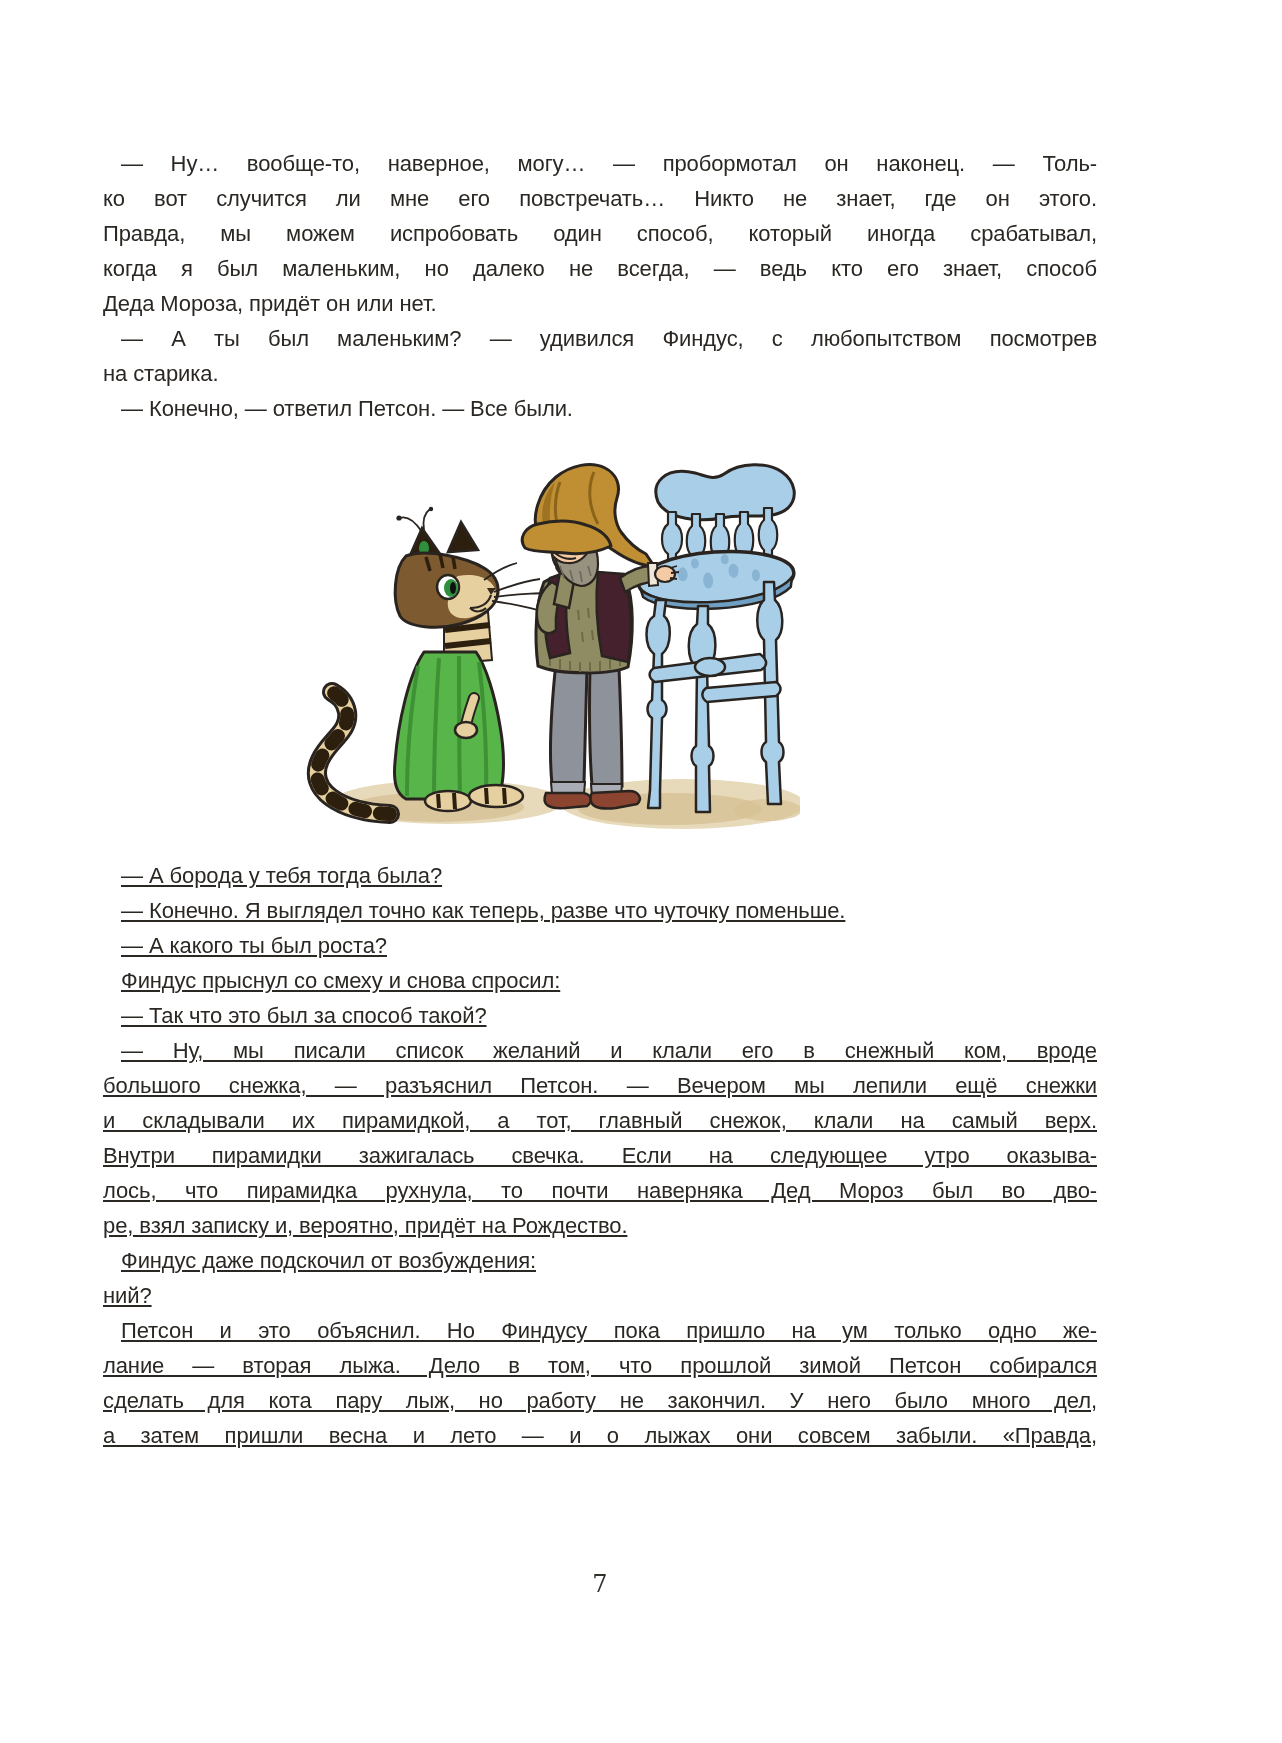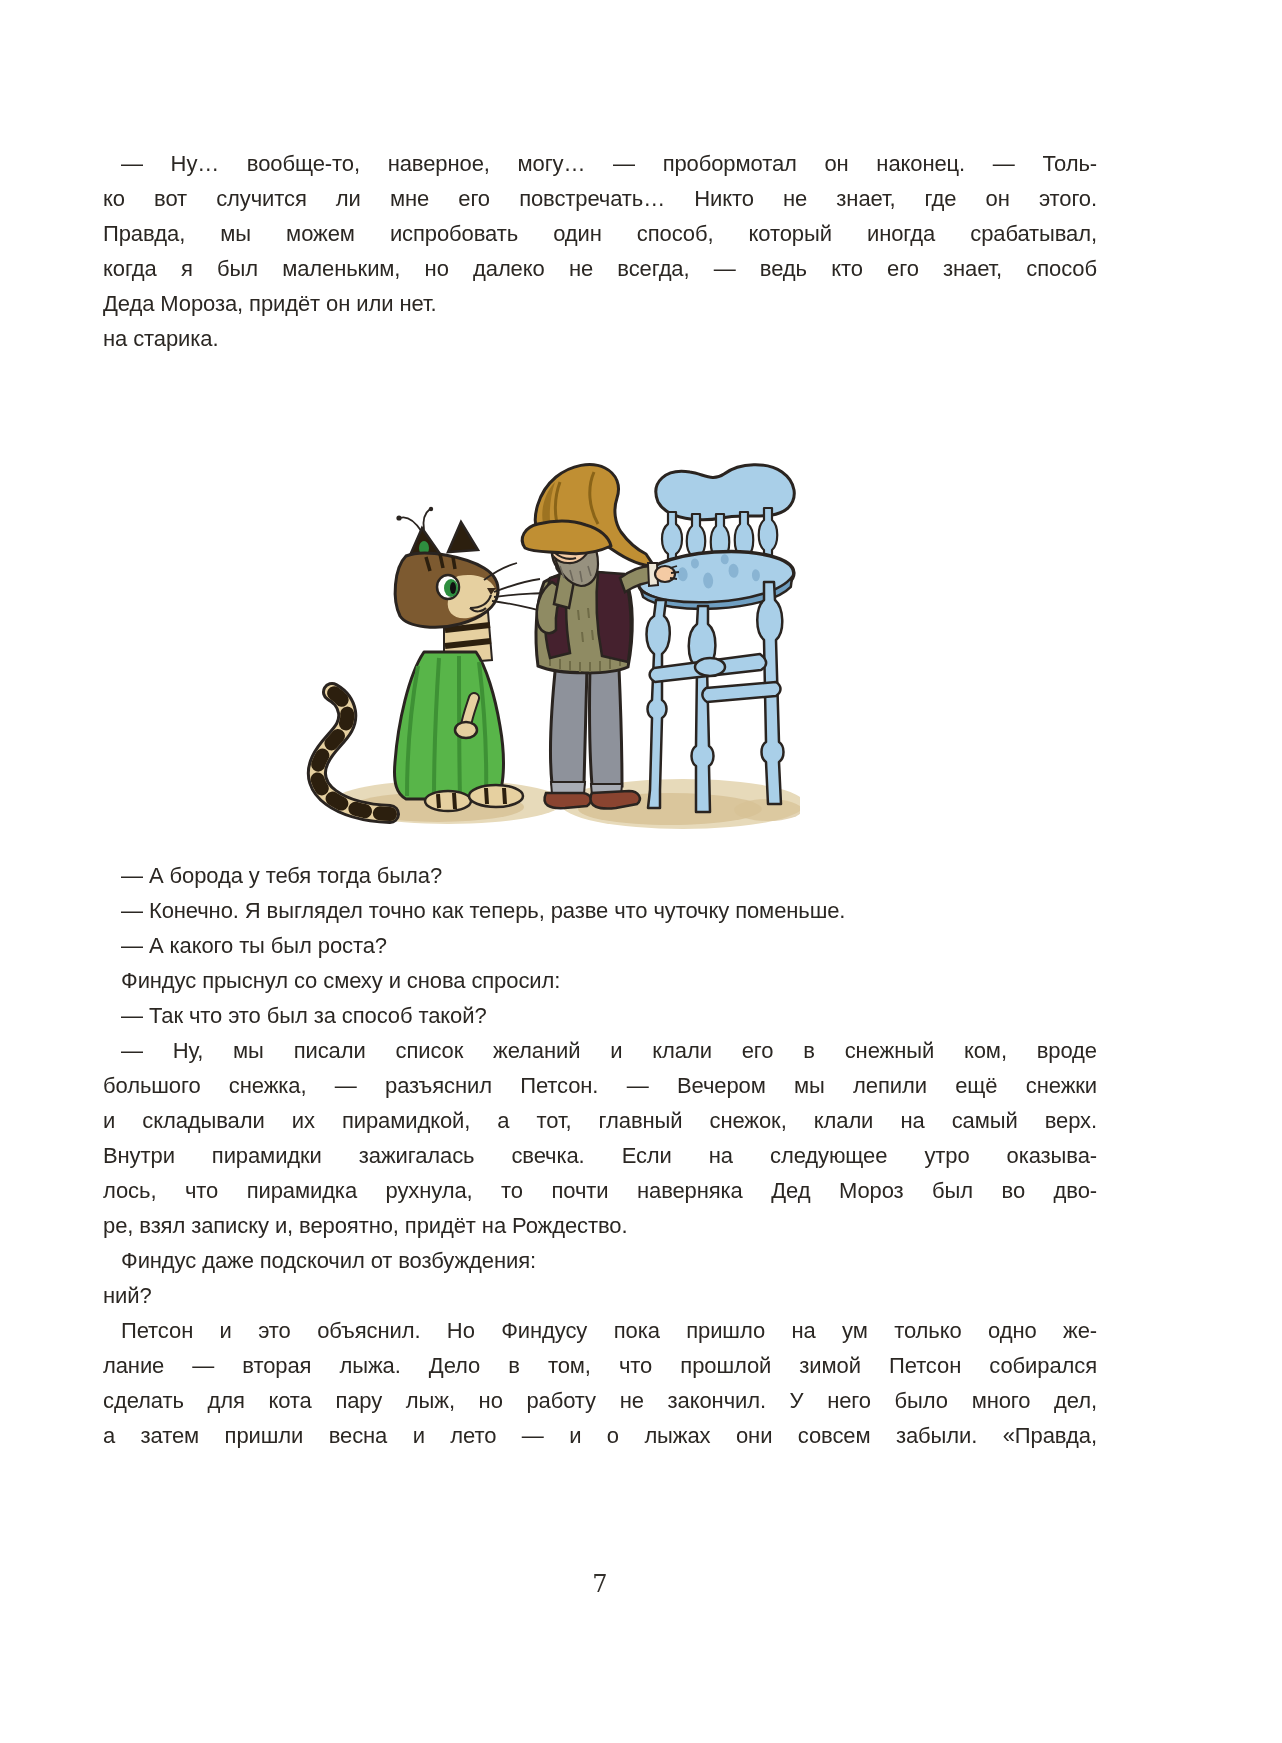--- a/index.html
+++ b/index.html
@@ -14,21 +14,21 @@
   }
   .text-block{
     position:absolute;
     left:103px;
     width:994px;
     font-size:22px;
     line-height:35px;
     letter-spacing:-0.1px;
   }
   .text-block.top{top:146px;}
-  .text-block.bottom{top:858px;}
+  .text-block.bottom{top:858px;text-decoration:underline;}
   .para{margin:0;padding:0;}
   .line{
     height:35px;
     white-space:nowrap;
     text-align:justify;
     text-align-last:justify;
   }
   .line.last{
     text-align:center;
     text-align-last:left;
@@ -56,21 +56,25 @@
 
   <div class="text-block top">
       <div class="para">
         <div class="line indent">— Ну… вообще-то, наверное, могу… — пробормотал он наконец. — Толь-</div>
         <div class="line">ко вот случится ли мне его повстречать… Никто не знает, где он этого.</div>
         <div class="line">Правда, мы можем испробовать один способ, который иногда срабатывал,</div>
         <div class="line">когда я был маленьким, но далеко не всегда, — ведь кто его знает, способ</div>
         <div class="line last">Деда Мороза, придёт он или нет.</div>
       </div>
       <div class="para">
+        <div class="line indent">— А ты был маленьким? — удивился Финдус, с любопытством посмотрев</div>
         <div class="line last">на старика.</div>
+      </div>
+      <div class="para">
+        <div class="line last indent">— Конечно, — ответил Петсон. — Все были.</div>
       </div>
     </div>
 
   <div class="illustration">
     <svg viewBox="0 0 502 380" width="502" height="380" role="img" aria-label="Кот Финдус в зелёном полосатом комбинезоне смотрит на Петсона в высокой коричневой шляпе, который несёт синий деревянный стул">
 
       <g>
         <ellipse cx="150" cy="342" rx="115" ry="22" fill="var(--ground-light)"></ellipse>
         <ellipse cx="140" cy="347" rx="86" ry="15" fill="var(--ground)" opacity="0.85"></ellipse>
         <ellipse cx="385" cy="344" rx="122" ry="25" fill="var(--ground-light)"></ellipse>

